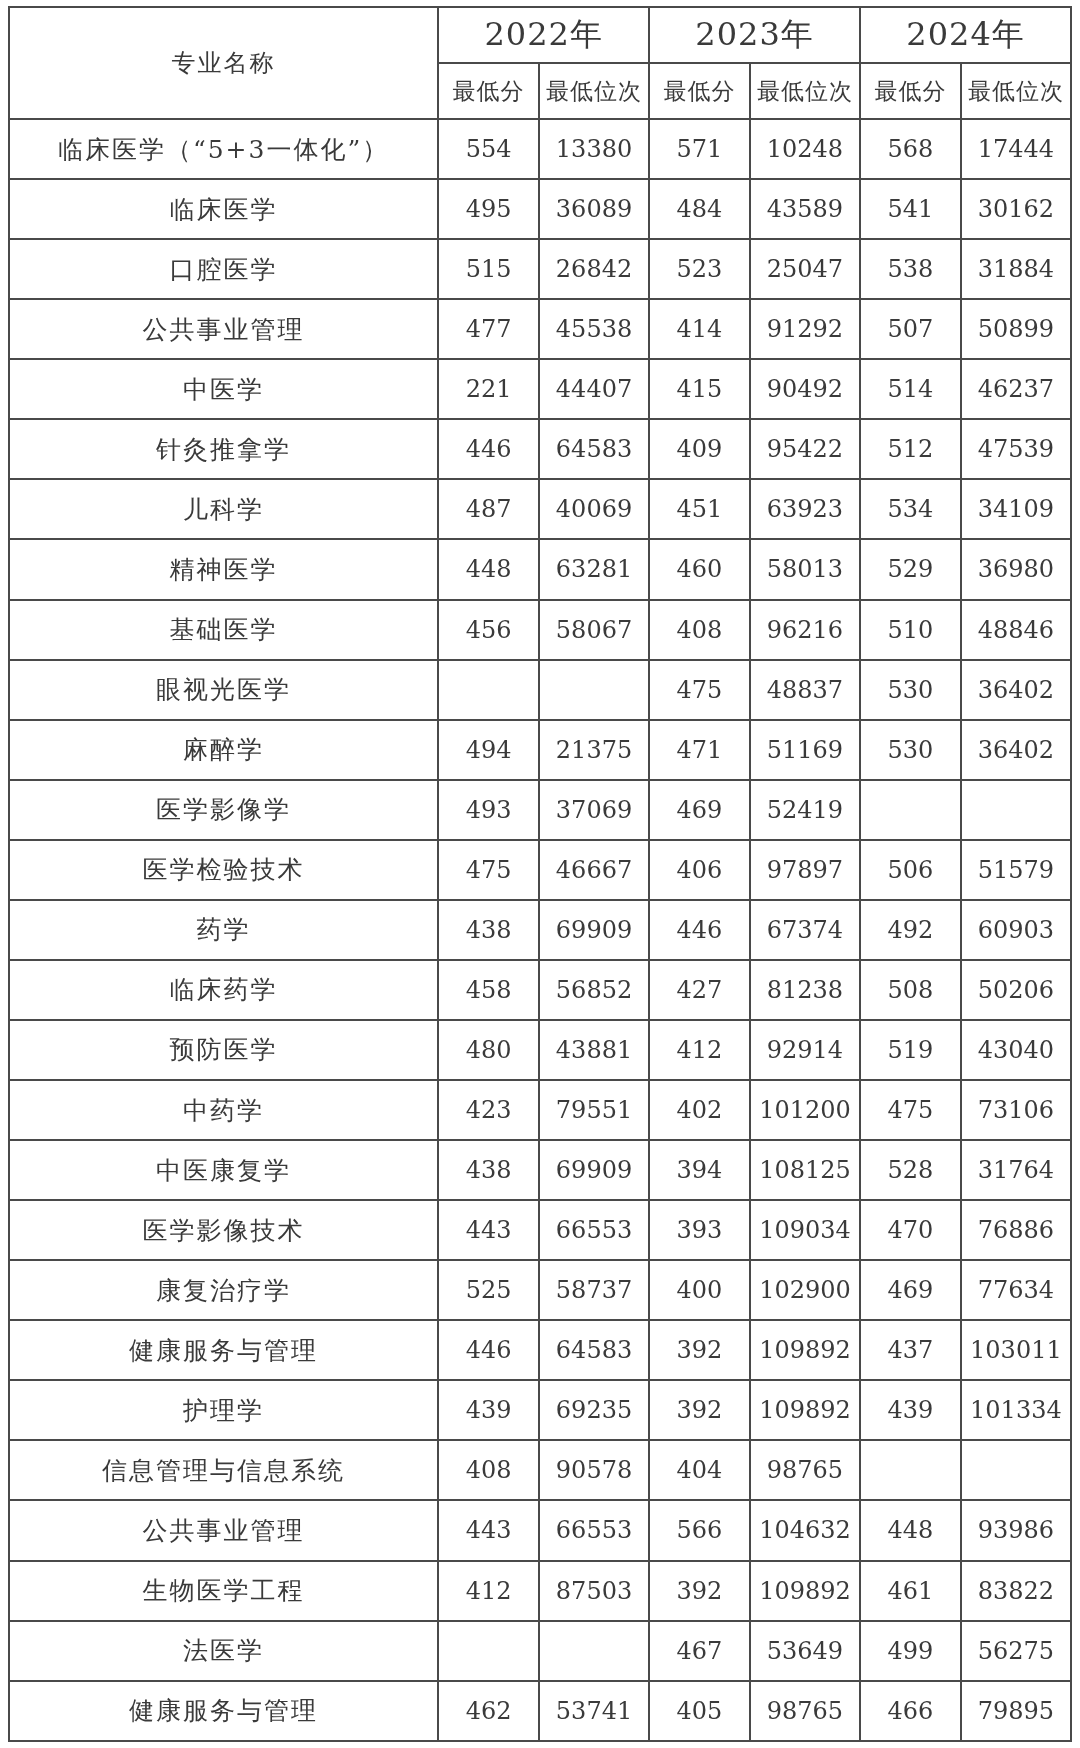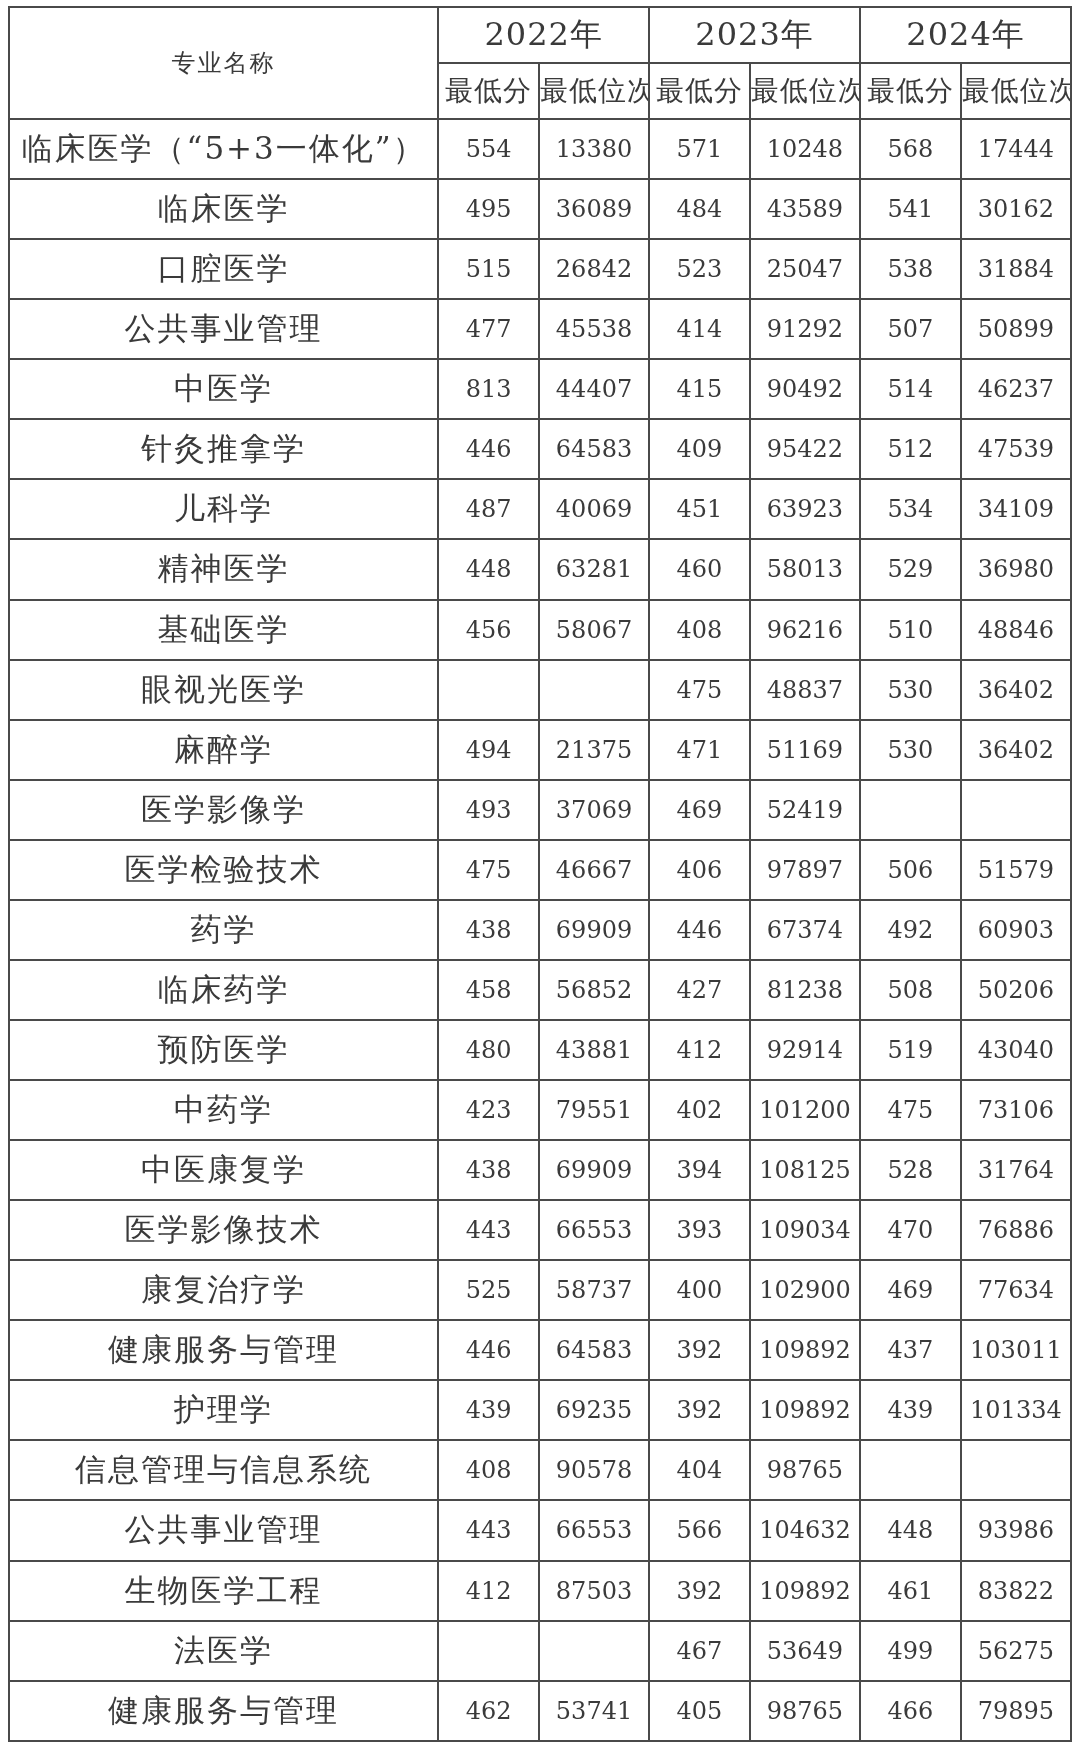--- a/index.html
+++ b/index.html
@@ -29,33 +29,33 @@
     overflow: hidden;
     white-space: nowrap;
   }
   thead th.year-header {
     height: 56px;
     font-size: 32px;
     letter-spacing: 1px;
   }
   thead th.sub-header {
     height: 56px;
-    font-size: 28px;
+    font-size: 23px;
     letter-spacing: 1px;
   }
   thead th.major-header {
     font-size: 24px;
     letter-spacing: 2px;
   }
   tbody td {
     height: 60px;
     font-size: 24px;
   }
   tbody td.major {
-    font-size: 31px;
+    font-size: 25px;
     letter-spacing: 2px;
   }
   col.c-name  { width: 409px; }
   col.c-score { width: 96px; }
   col.c-rank  { width: 105px; }
 </style>
 </head>
 <body>
 
 <div class="page">
@@ -117,21 +117,21 @@
           <td class="major">公共事业管理</td>
           <td>477</td>
           <td>45538</td>
           <td>414</td>
           <td>91292</td>
           <td>507</td>
           <td>50899</td>
         </tr>
         <tr>
           <td class="major">中医学</td>
-          <td>813</td>
+          <td>221</td>
           <td>44407</td>
           <td>415</td>
           <td>90492</td>
           <td>514</td>
           <td>46237</td>
         </tr>
         <tr>
           <td class="major">针灸推拿学</td>
           <td>446</td>
           <td>64583</td>

